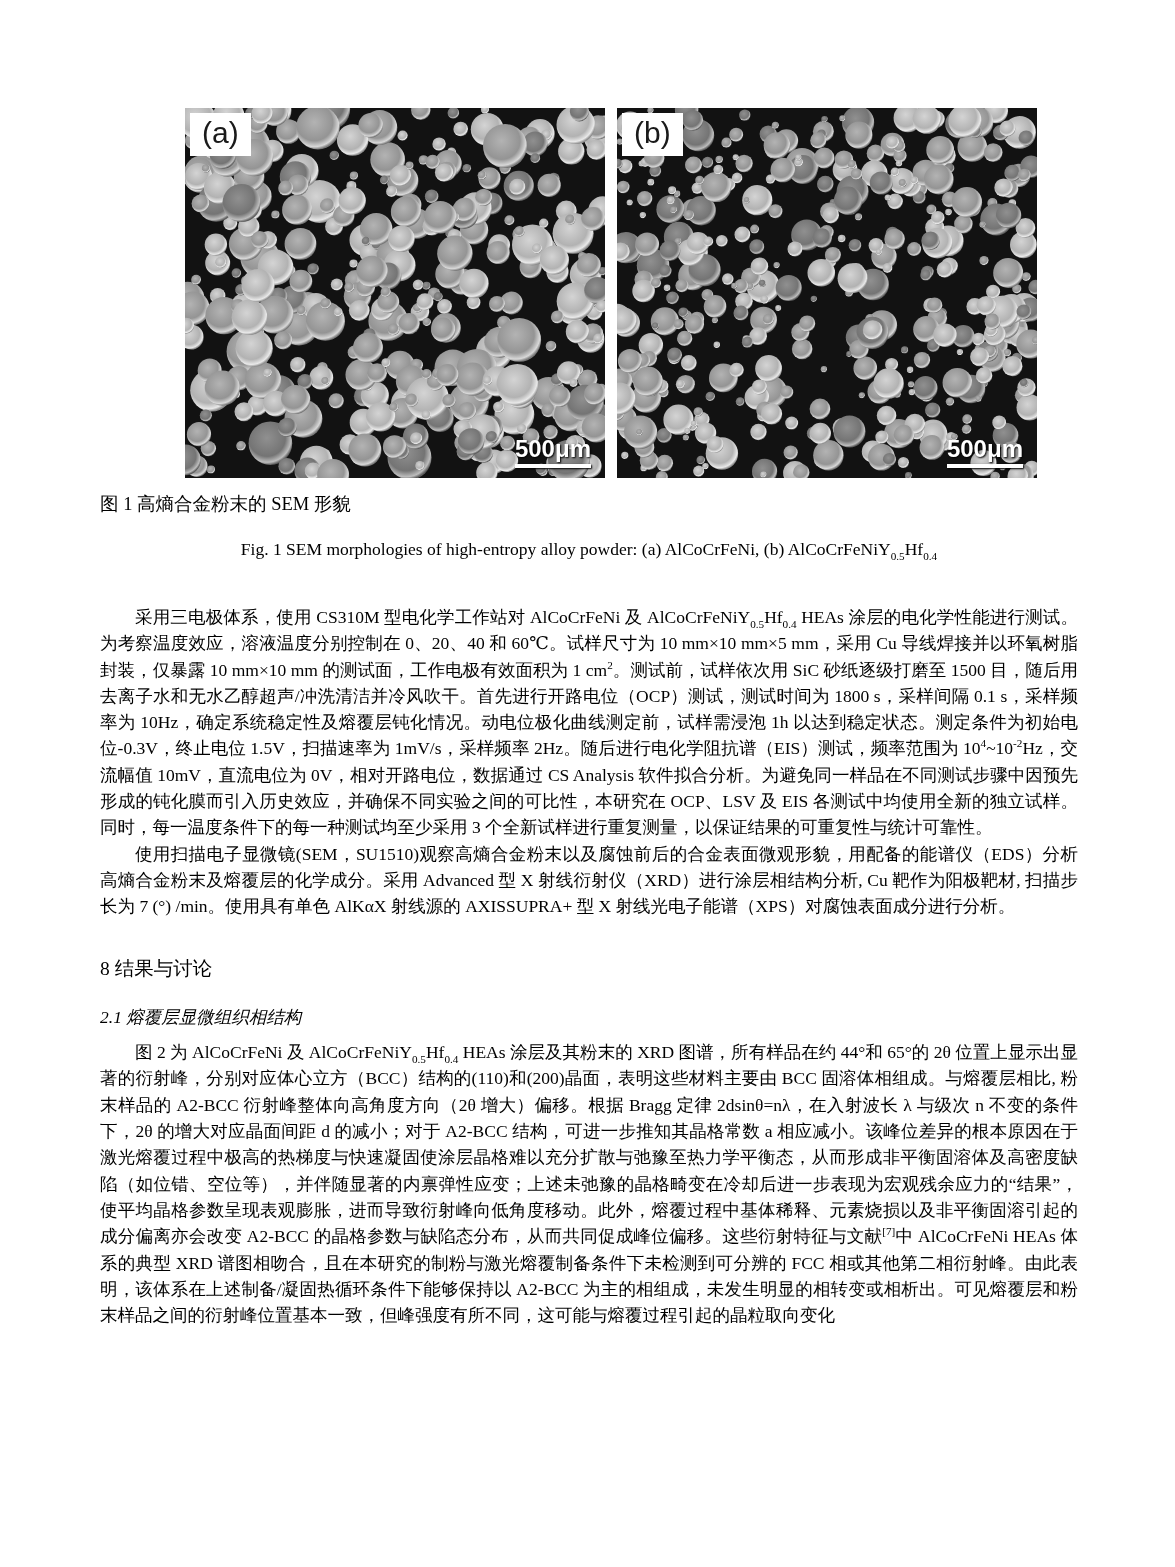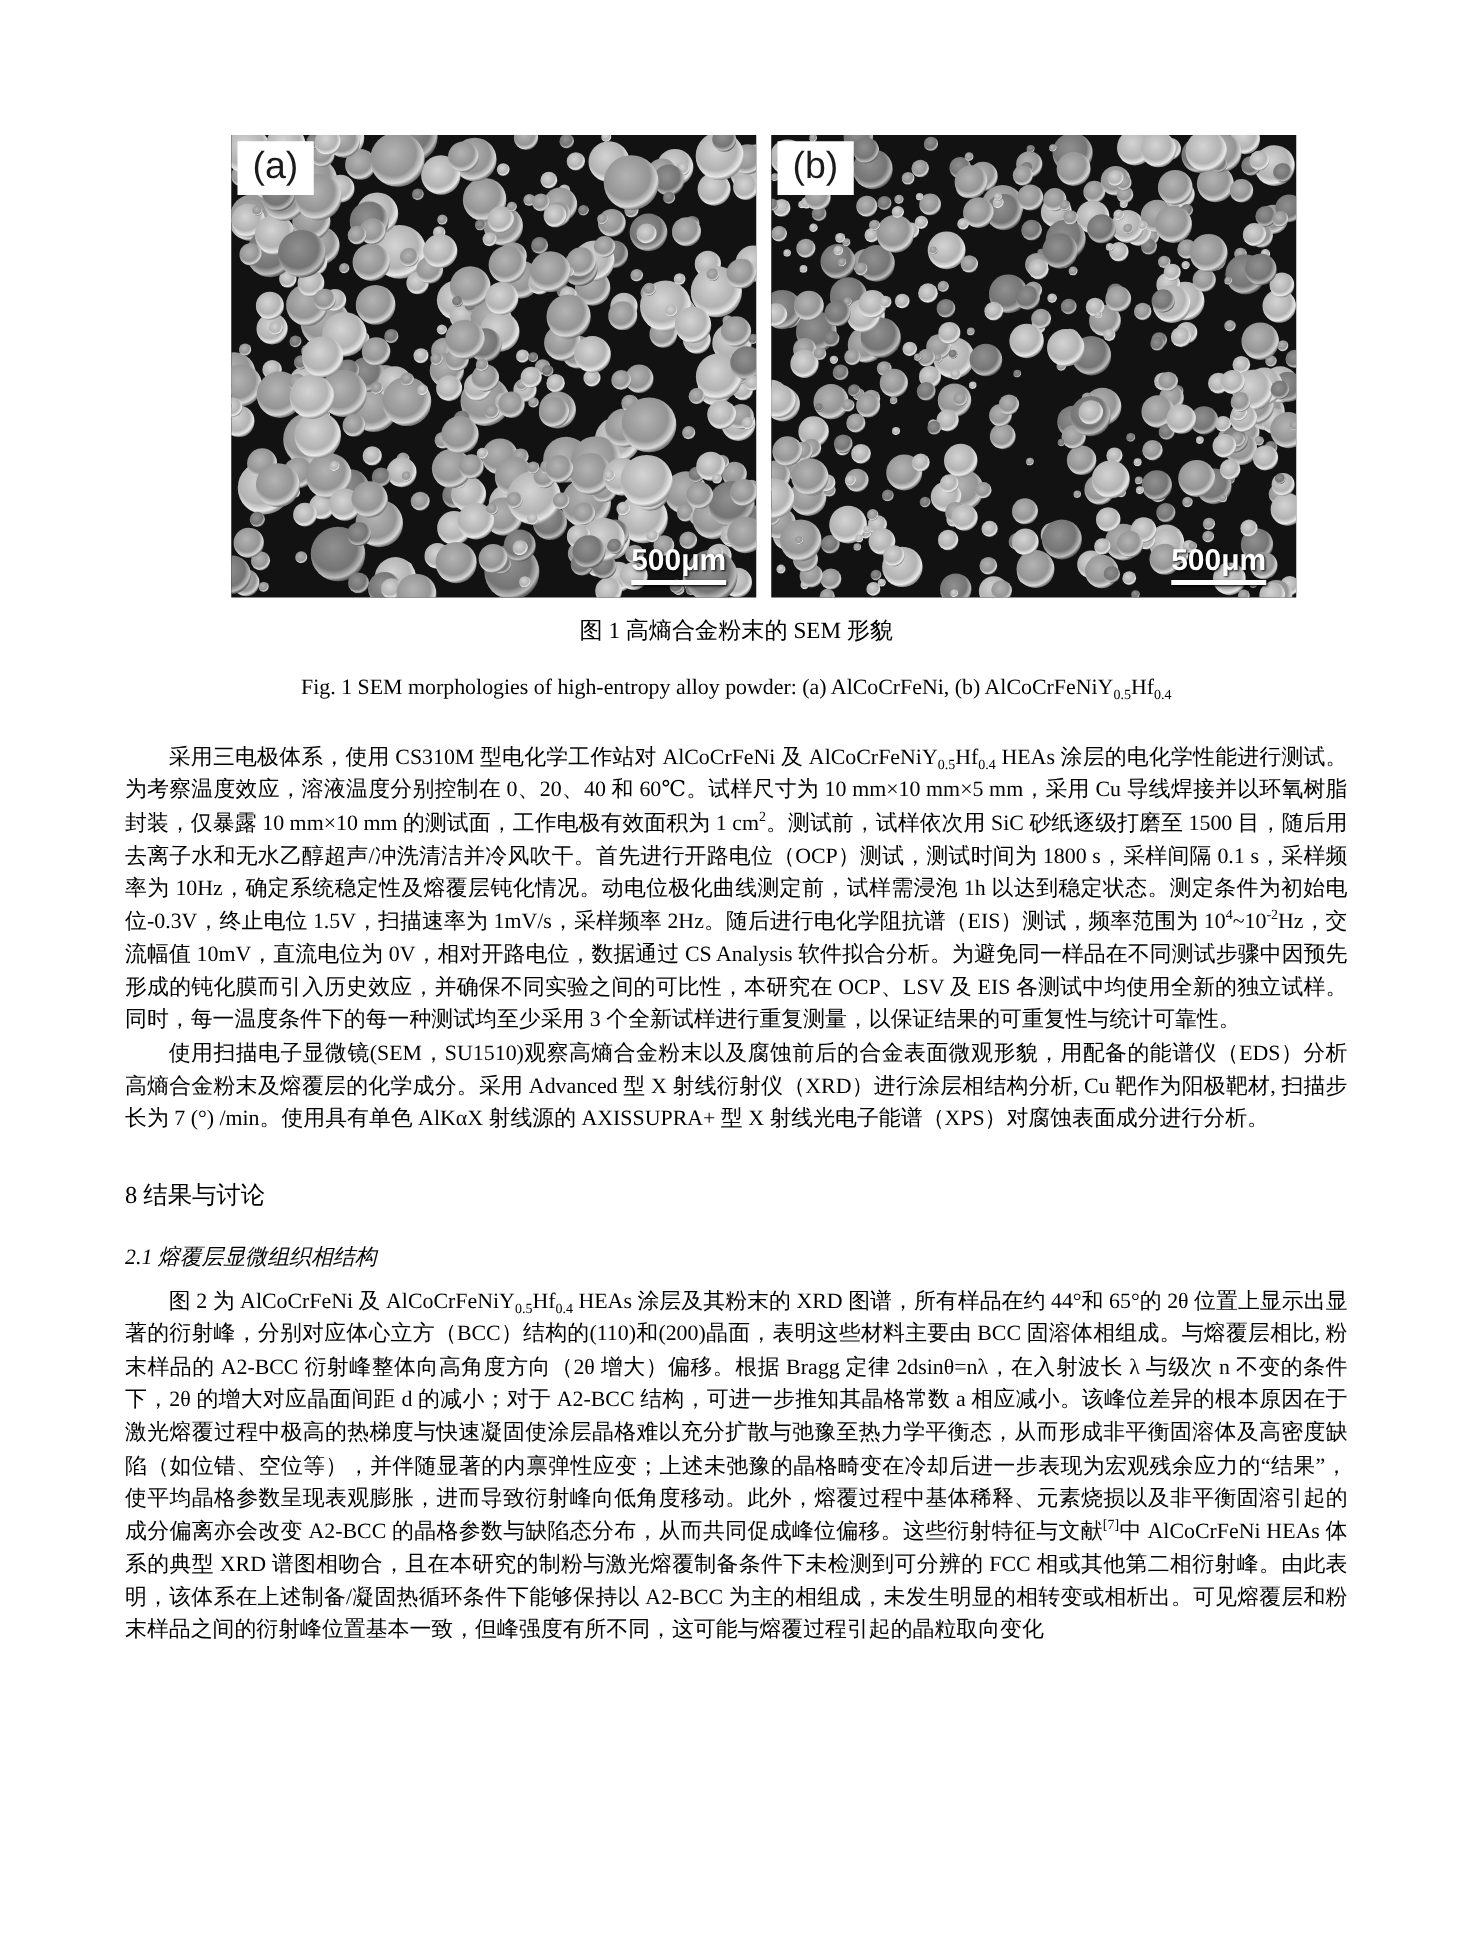--- a/index.html
+++ b/index.html
@@ -19,33 +19,33 @@
     background:#121212;overflow:hidden;flex:0 0 auto;
   }
   .panel svg.sem{position:absolute;left:0;top:0;}
   .panel-label{
     position:absolute;top:5px;left:5px;
     background:#ffffff;color:#1a1a1a;
     font-family:"Liberation Sans","DejaVu Sans",sans-serif;
     font-size:30px;line-height:1.25;padding:1px 12px 4px;
   }
   .scalebar{
-    position:absolute;right:24px;bottom:10px;
+    position:absolute;right:14px;bottom:10px;
     color:#ffffff;text-align:center;
     font-family:"Liberation Sans","DejaVu Sans",sans-serif;
     font-weight:bold;font-size:24px;line-height:1.05;
     text-shadow:1px 1px 2px #000;
   }
   .scalebar .bar{height:4px;background:#ffffff;margin-top:3px;box-shadow:1px 1px 2px #000;}
 
-  .cap-zh{text-align:center;font-size:18.5px;margin-top:13px;}
+  .cap-zh{text-align:left;font-size:18.5px;margin-top:13px;}
   .cap-en{text-align:center;font-size:17.5px;margin-top:23px;}
 
   
-  .body-text{margin-top:32px;font-size:17.5px;line-height:26.3px;text-align:justify;}
+  .body-text{margin-top:44px;font-size:17.5px;line-height:26.3px;text-align:justify;}
   .body-text p{margin:0;text-indent:2em;}
   sub,sup{font-size:64%;line-height:0;}
   .h-sec{font-size:19.5px;font-weight:normal;margin:36px 0 22px;}
   .h-sub{font-size:17.5px;font-weight:normal;margin:0 0 9px;font-style:italic;}
 </style>
 </head>
 <body>
 
 <svg width="0" height="0" style="position:absolute" aria-hidden="true">
   <defs>

